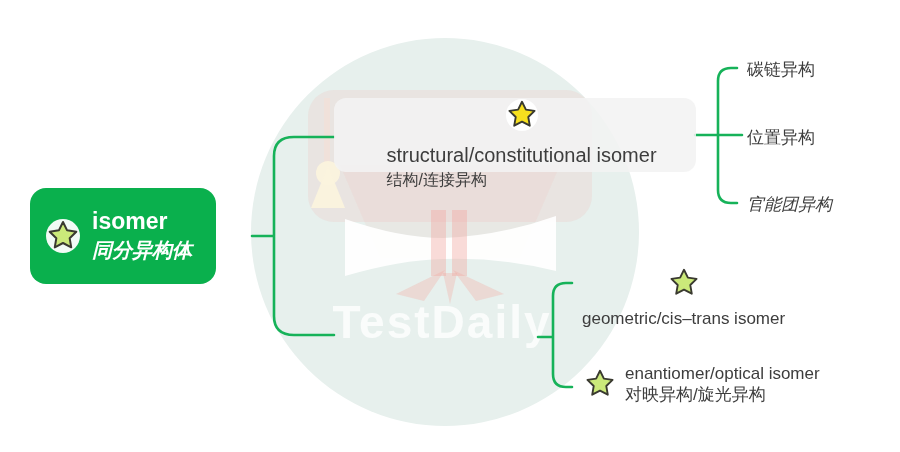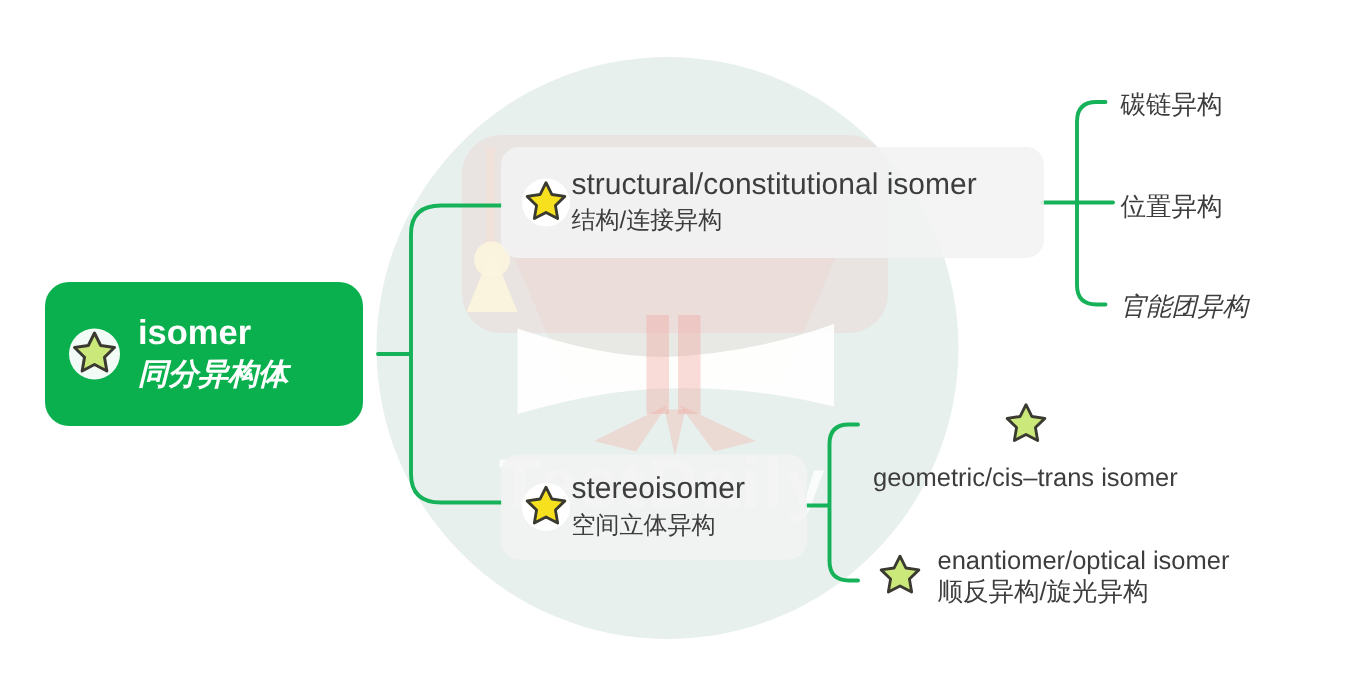--- a/index.html
+++ b/index.html
@@ -8,30 +8,30 @@
     overflow:hidden; font-family:"Liberation Sans", sans-serif;
     -webkit-font-smoothing:antialiased;
   }
   #watermark, #connectors { position:absolute; left:0; top:0; }
   #watermark { z-index:0; }
   #connectors { z-index:1; }
 
   .node { position:absolute; display:flex; align-items:center; box-sizing:border-box; z-index:2; }
 
   .root-node {
-    left:30px; top:188px; width:212px; height:96px;
+    left:30px; top:188px; width:186px; height:96px;
     background:var(--accent-green,#0ab04d);
     border-radius:16px; padding-left:15px; gap:11px; color:#fff;
   }
   .root-node .txt .en { font-size:23px; font-weight:600; line-height:28px; }
   .root-node .txt .cn { font-size:20px; font-weight:700; line-height:30px;font-style:italic; }
 
   .branch-node {
     background:rgba(242,243,243,0.88); border-radius:12px;
-    padding-left:13px; color:var(--text-dark,#3d3d3d);
+    padding-left:13px; gap:11px; color:var(--text-dark,#3d3d3d);flex-direction:column;
   }
   #branch-structural { left:334px; top:98px; width:362px; height:74px; }
   #branch-stereo     { left:334px; top:303px; width:204px; height:70px; }
   .branch-node .txt .en { font-size:20px; line-height:24px; font-weight:500; white-space:nowrap; }
   .branch-node .txt .cn { font-size:16px; line-height:25px; font-weight:500; white-space:nowrap; }
 
   .leaf-text {
     position:absolute; z-index:2; font-size:17px; font-weight:500;
     color:var(--text-dark,#3d3d3d); white-space:nowrap;text-align:right;
   }
@@ -102,45 +102,35 @@
     <div class="txt">
       <div class="en">structural/constitutional isomer</div>
       <div class="cn">结构/连接异构</div>
     </div>
   </div>
 
   <div class="leaf-text" id="leaf-carbon">碳链异构</div>
   <div class="leaf-text" id="leaf-position">位置异构</div>
   <div class="leaf-text" id="leaf-functional">官能团异构</div>
 
-  <div class="node branch-node" id="branch-stereo">
-    <svg class="badge" width="34" height="34" viewBox="0 0 36 36">
-      <circle class="badge-circle" cx="18" cy="18" r="17"></circle>
-      <polygon class="star-yellow star-outline" points="18,4 22.12,12.34 31.31,13.67 24.66,20.16 26.23,29.33 18,25 9.77,29.33 11.34,20.16 4.69,13.67 13.88,12.34"></polygon>
-    </svg>
-    <div class="txt">
-      <div class="en">stereoisomer</div>
-      <div class="cn">空间立体异构</div>
-    </div>
-  </div>
 
   <div class="node leaf-node" id="leaf-geometric">
     <svg class="badge" width="34" height="34" viewBox="0 0 36 36">
       <circle class="badge-circle" cx="18" cy="18" r="16"></circle>
       <polygon class="star-green star-outline" points="18,4 22.12,12.34 31.31,13.67 24.66,20.16 26.23,29.33 18,25 9.77,29.33 11.34,20.16 4.69,13.67 13.88,12.34"></polygon>
     </svg>
     <div class="txt">
       <div class="en">geometric/cis–trans isomer</div>
     </div>
   </div>
 
   <div class="node leaf-node" id="leaf-enantiomer">
     <svg class="badge" width="34" height="34" viewBox="0 0 36 36">
       <circle class="badge-circle" cx="18" cy="18" r="16"></circle>
       <polygon class="star-green star-outline" points="18,4 22.12,12.34 31.31,13.67 24.66,20.16 26.23,29.33 18,25 9.77,29.33 11.34,20.16 4.69,13.67 13.88,12.34"></polygon>
     </svg>
     <div class="txt">
       <div class="en">enantiomer/optical isomer</div>
-      <div class="cn">顺反异构/旋光异构</div>
+      <div class="cn">对映异构/旋光异构</div>
     </div>
   </div>
 
 </div>
 
 </body></html>

